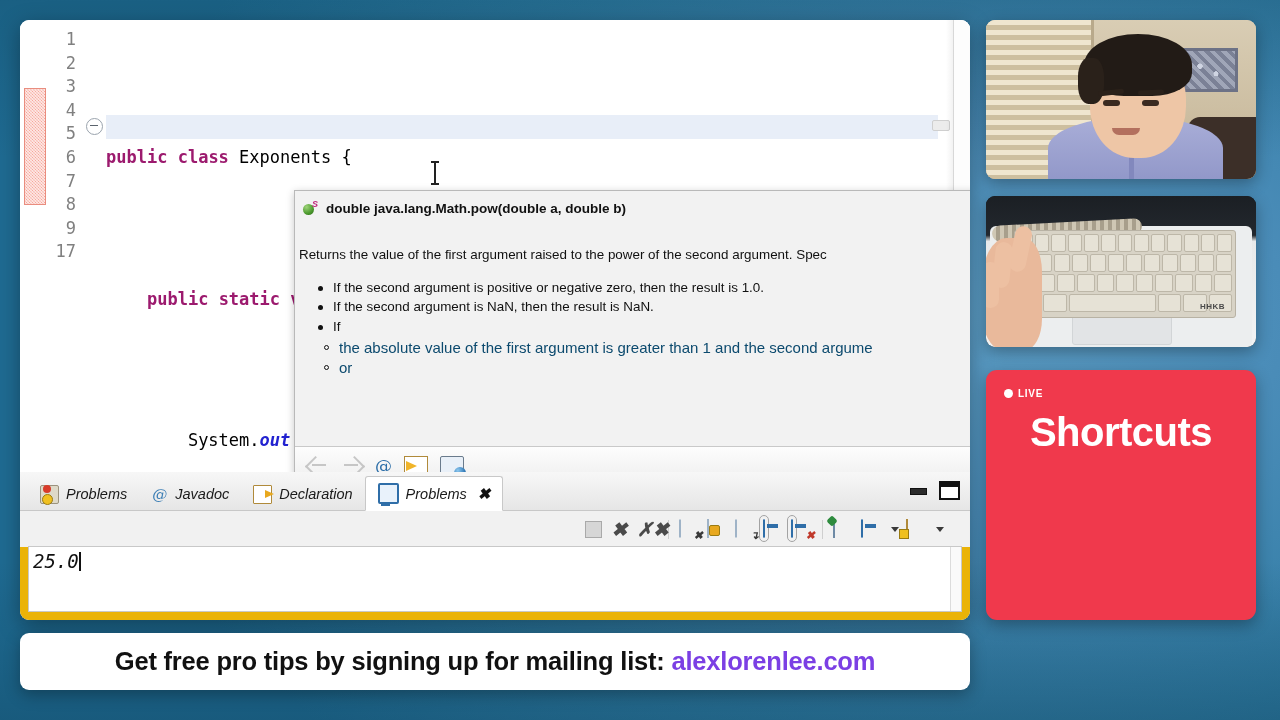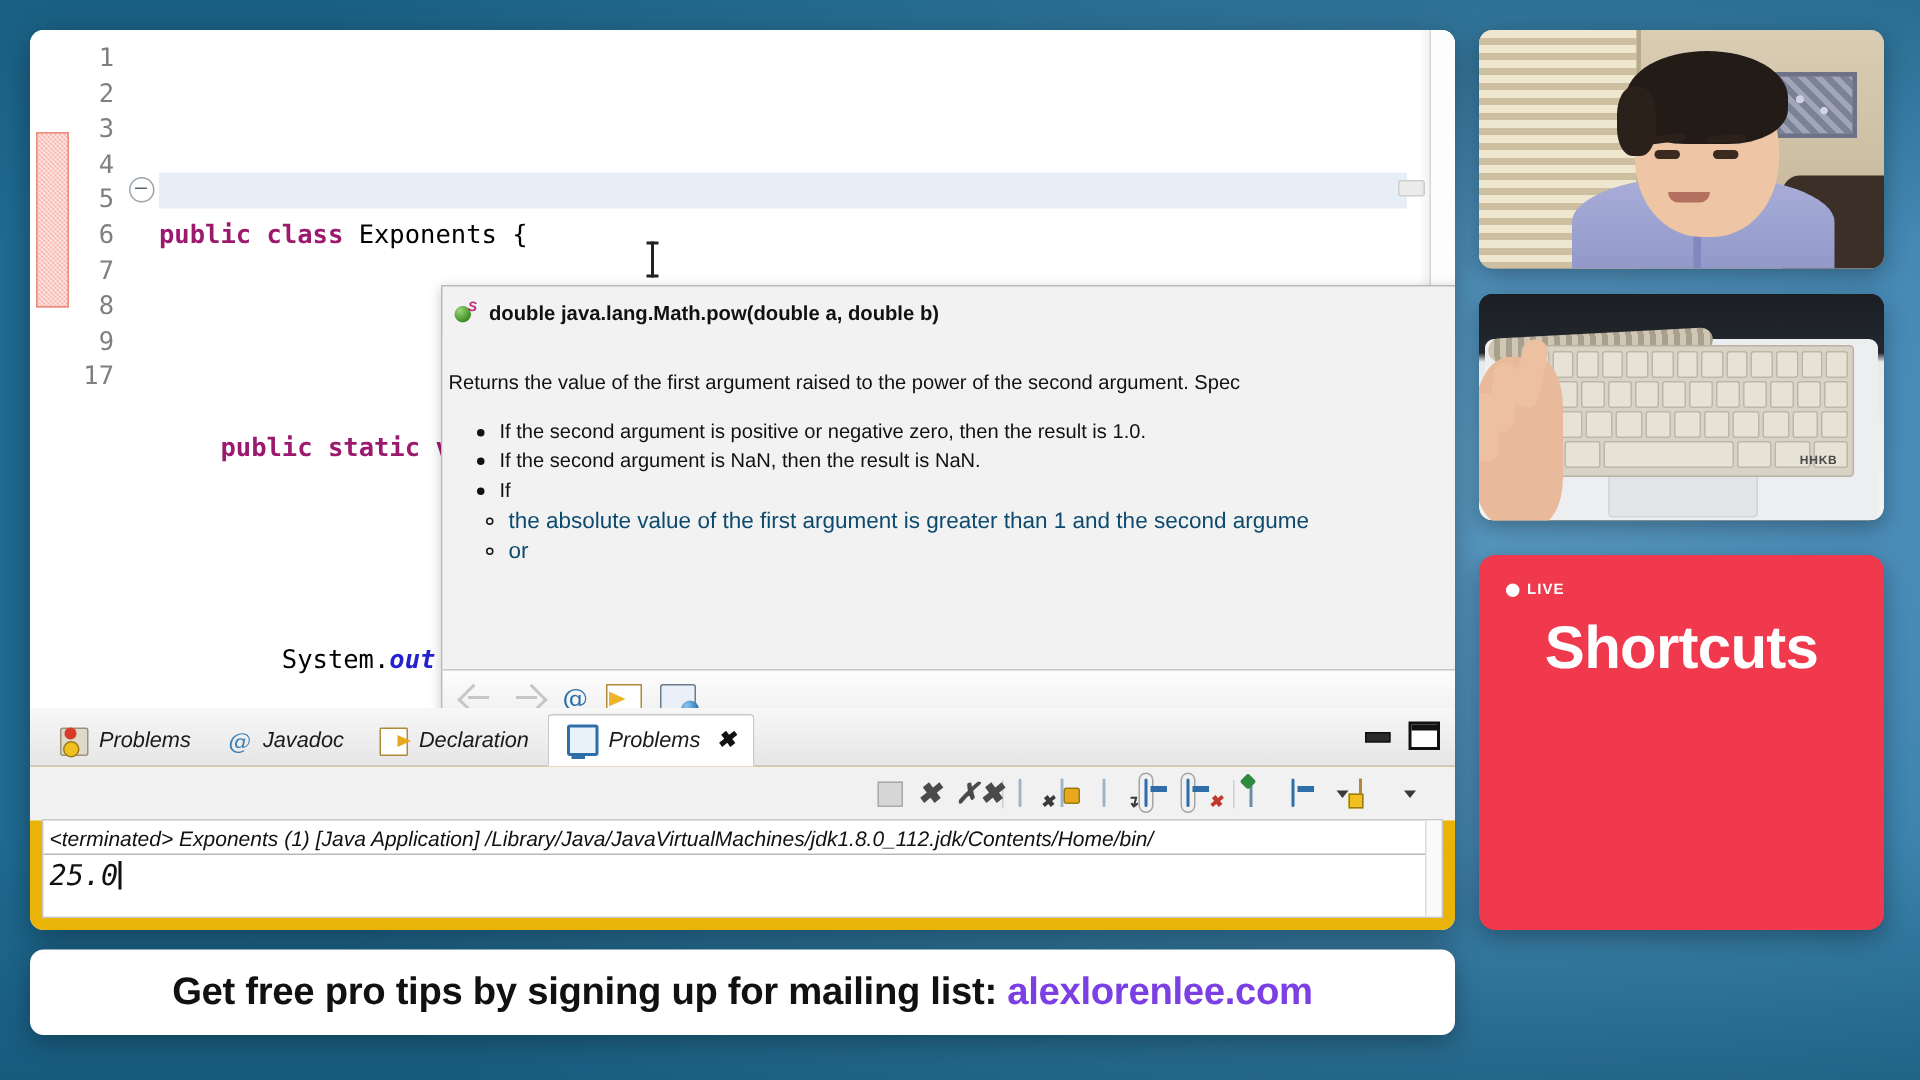--- a/index.html
+++ b/index.html
@@ -446,21 +446,20 @@
         <span class="tgrp">
           <span class="ic"><span class="pin"></span></span>
           <span class="ic"><span class="scr"></span></span>
           <span class="dd"></span>
           <span class="ic"><span class="newc"></span></span>
           <span class="dd"></span>
         </span>
       </div>
 
       <div class="console-area">
-        <div class="con-header">&lt;terminated&gt; Exponents (1) [Java Application] /Library/Java/JavaVirtualMachines/jdk1.8.0_112.jdk/Contents/Home/bin/</div>
         <div class="con-out"><span>25.0</span><span class="con-caret"></span></div>
         <div class="con-vscroll"></div>
       </div>
 
     </div>
   </div>
 
   <div class="banner">
     <div class="banner-text"><span>Get free pro tips by signing up for mailing list: </span><span class="banner-link">alexlorenlee.com</span></div>
   </div>

